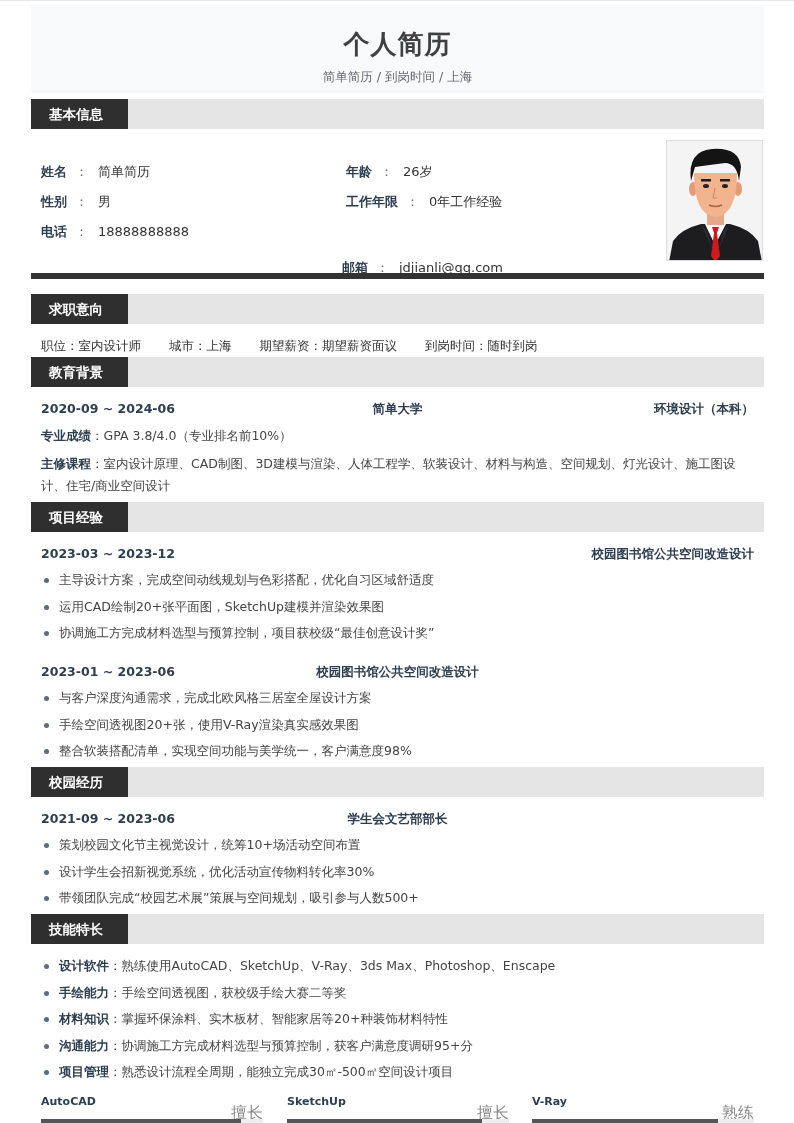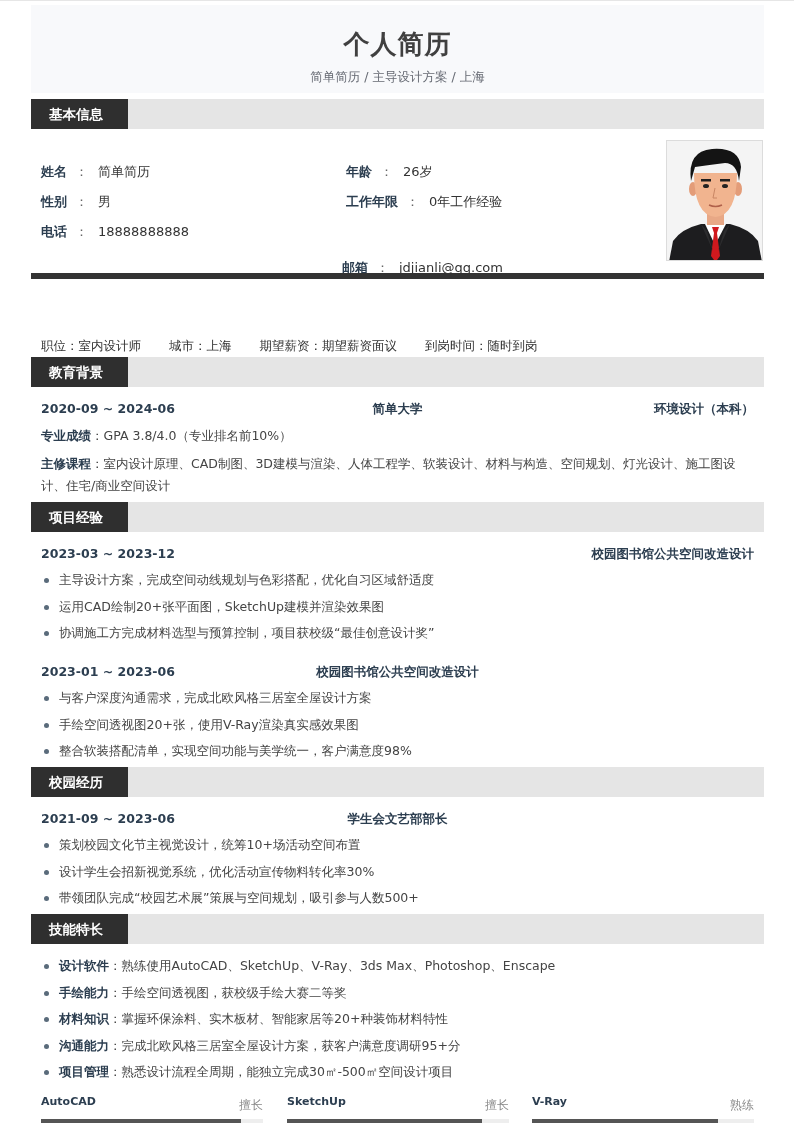--- a/index.html
+++ b/index.html
@@ -31,32 +31,32 @@
     .para { position: absolute; left: 41px; width: 715px; font-size: 12.5px; line-height: 22px; color: #444444; }
     .para .k { font-weight: bold; color: #2c3e50; }
 
     .bullets { position: absolute; left: 41px; width: 715px; list-style: none; }
     .bullets li { position: relative; padding-left: 18px; height: 26.5px; line-height: 20px; font-size: 12.5px; color: #444444; white-space: nowrap; }
     .bullets li::before { content: ""; position: absolute; left: 3px; top: 8px; width: 5px; height: 5px; border-radius: 50%; background: #5a6b7b; }
     .bullets li .k { font-weight: bold; color: #2c3e50; }
 
     .skillbar { position: absolute; top: 1094px; width: 222px; }
     .skillbar .name { position: absolute; left: 0; top: 0; font-size: 11px; font-weight: bold; color: #2c3e50; }
-    .skillbar .lvl { position: absolute; right: 0; top: 2px; font-size: 12px; color: #888888; }
+    .skillbar .lvl { position: absolute; right: 0; top: 8px; font-size: 16px; color: #888888; }
     .skillbar .track { position: absolute; left: 0; top: 24px; width: 222px; height: 5px; background: #eeeeee; }
     .skillbar .fill { position: absolute; left: 0; top: 0; height: 5px; background: #555555; }
   </style>
 </head>
 <body>
 
 <div class="page">
 
   <div class="header">
     <div class="header-title">个人简历</div>
-    <div class="header-sub">简单简历 / 主导设计方案 / 上海</div>
+    <div class="header-sub">简单简历 / 到岗时间 / 上海</div>
   </div>
 
   <div class="sec-head" style="top:98px;">
     <div class="tag">基本信息</div>
   </div>
 
   <div class="info-row" style="left:41px; top:162px;">
     <span class="lbl">姓名</span><span class="colon">：</span><span>简单简历</span>
   </div>
   <div class="info-row" style="left:41px; top:192px;">
@@ -103,20 +103,23 @@
       <ellipse cx="39" cy="45" rx="3" ry="2" fill="#222"></ellipse>
       <ellipse cx="58" cy="45" rx="3" ry="2" fill="#222"></ellipse>
 
       <path d="M48 47 L46 57 L50 57" stroke="#c98664" stroke-width="1" fill="none"></path>
       <path d="M42 64 Q48.5 67 55 64" stroke="#b0614a" stroke-width="1.5" fill="none"></path>
     </svg>
   </div>
 
   <div class="divider-thick"></div>
 
+  <div class="sec-head" style="top:293px;">
+    <div class="tag">求职意向</div>
+  </div>
   <div class="plain intent" style="left:41px; top:337px;">
     <span>职位：室内设计师</span><span>城市：上海</span><span>期望薪资：期望薪资面议</span><span>到岗时间：随时到岗</span>
   </div>
 
   <div class="sec-head" style="top:356px;">
     <div class="tag">教育背景</div>
   </div>
   <div class="row3" style="top:400px;">
     <span class="l">2020-09 ~ 2024-06</span>
     <span class="c">简单大学</span>
@@ -165,21 +168,21 @@
     <li>带领团队完成“校园艺术展”策展与空间规划，吸引参与人数500+</li>
   </ul>
 
   <div class="sec-head" style="top:913px;">
     <div class="tag">技能特长</div>
   </div>
   <ul class="bullets" style="top:955px;">
     <li><span class="k">设计软件</span><span>：熟练使用AutoCAD、SketchUp、V-Ray、3ds Max、Photoshop、Enscape</span></li>
     <li><span class="k">手绘能力</span><span>：手绘空间透视图，获校级手绘大赛二等奖</span></li>
     <li><span class="k">材料知识</span><span>：掌握环保涂料、实木板材、智能家居等20+种装饰材料特性</span></li>
-    <li><span class="k">沟通能力</span><span>：完成北欧风格三居室全屋设计方案，获客户满意度调研95+分</span></li>
+    <li><span class="k">沟通能力</span><span>：协调施工方完成材料选型与预算控制，获客户满意度调研95+分</span></li>
     <li><span class="k">项目管理</span><span>：熟悉设计流程全周期，能独立完成30㎡-500㎡空间设计项目</span></li>
   </ul>
 
   <div class="skillbar" style="left:41px;">
     <span class="name">AutoCAD</span>
     <span class="lvl">擅长</span>
     <div class="track">
         <div class="fill" style="width: 90%;"></div>
       </div>
   </div>

